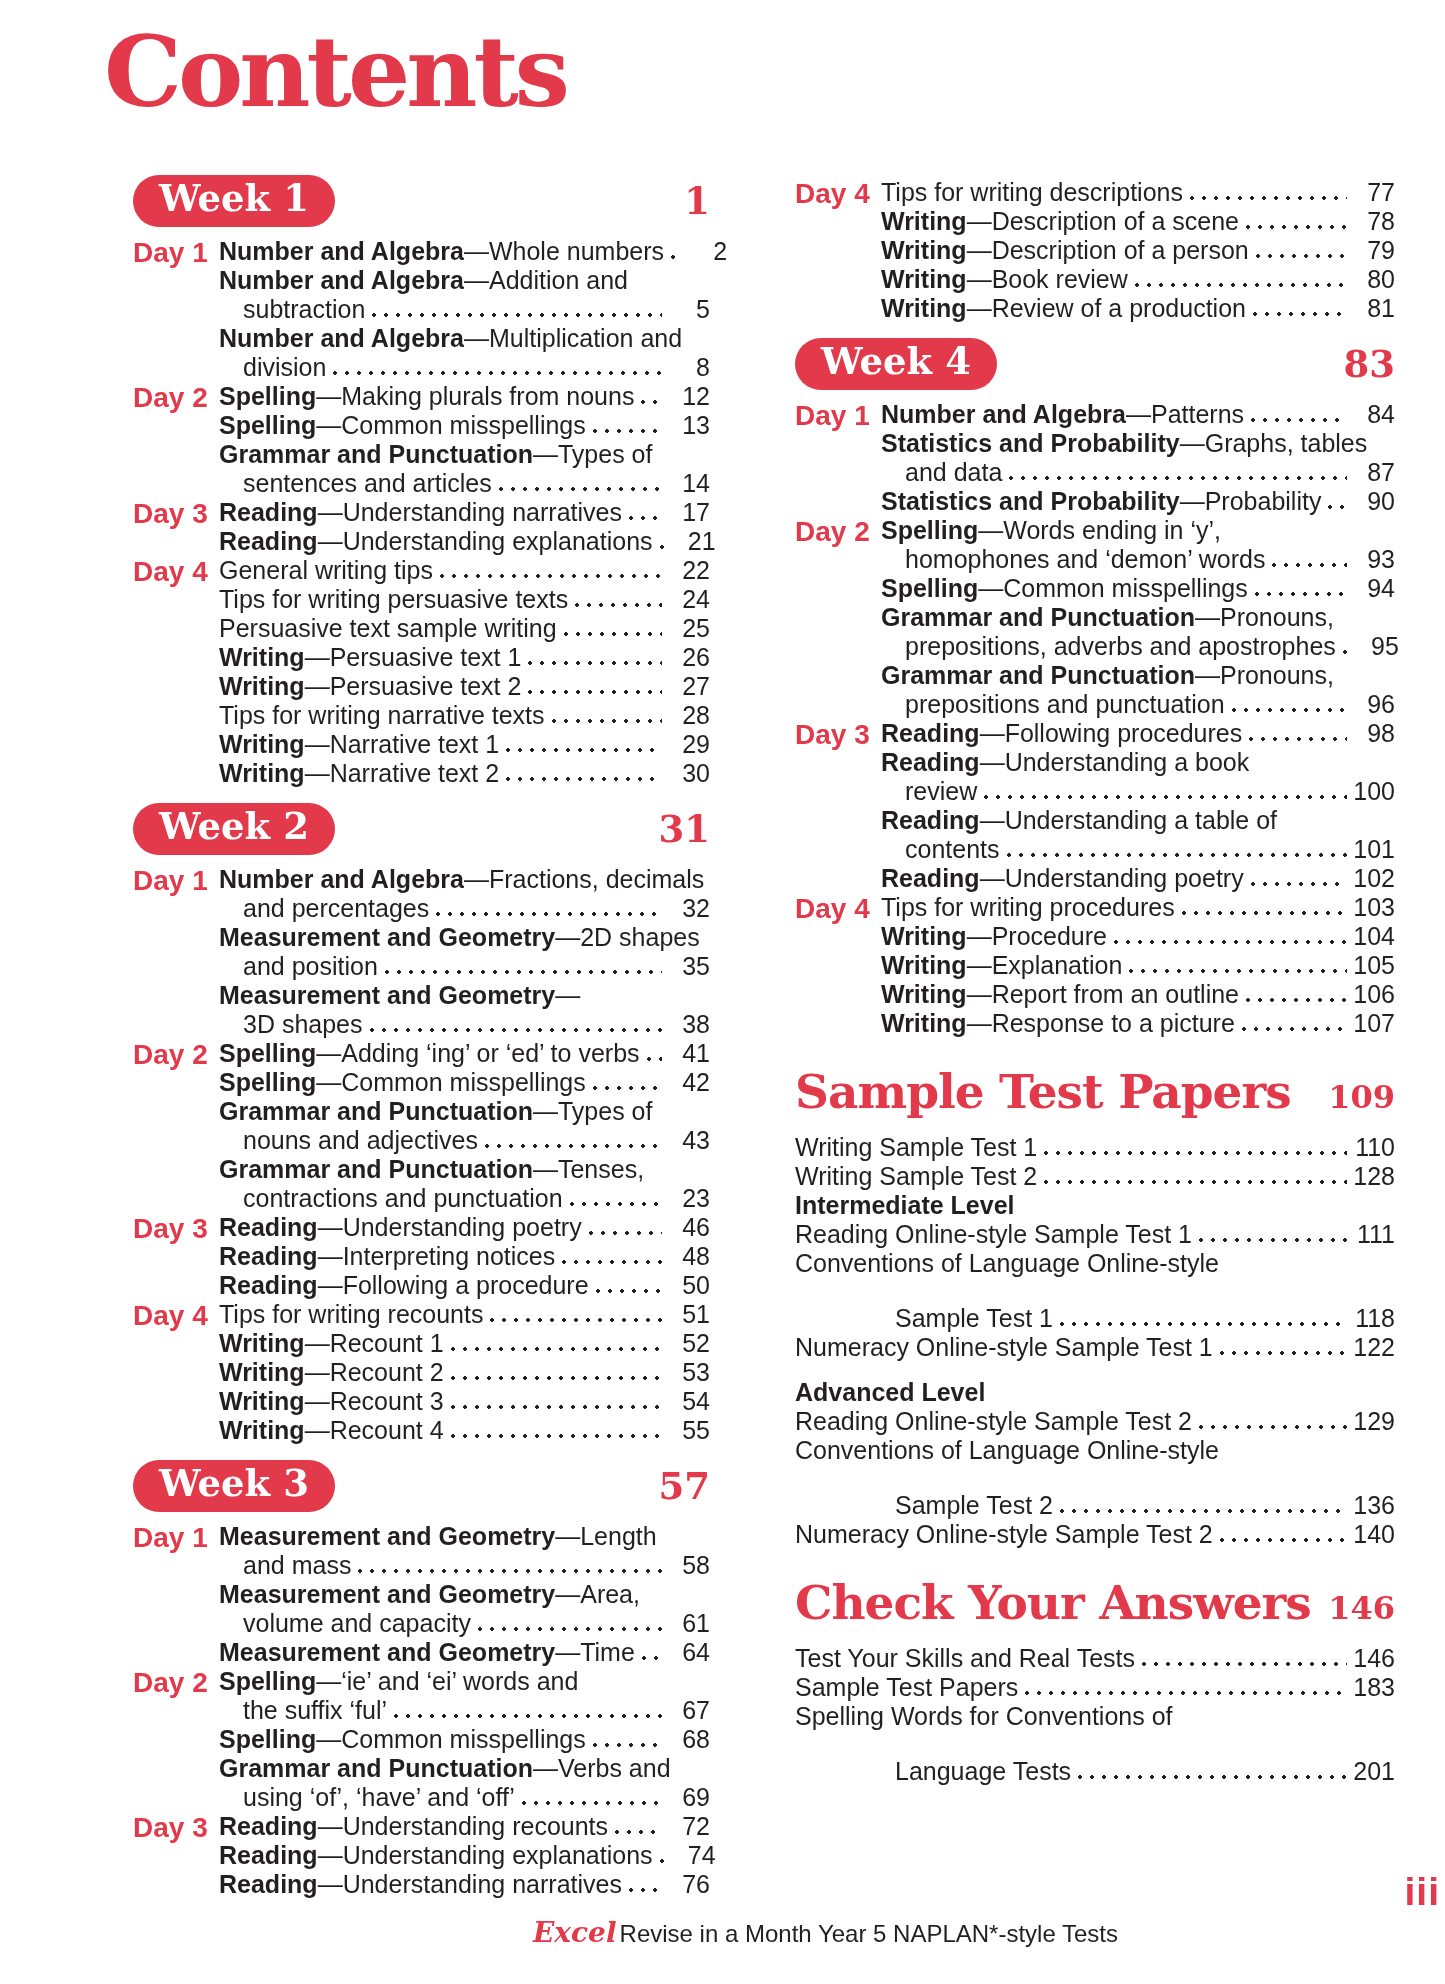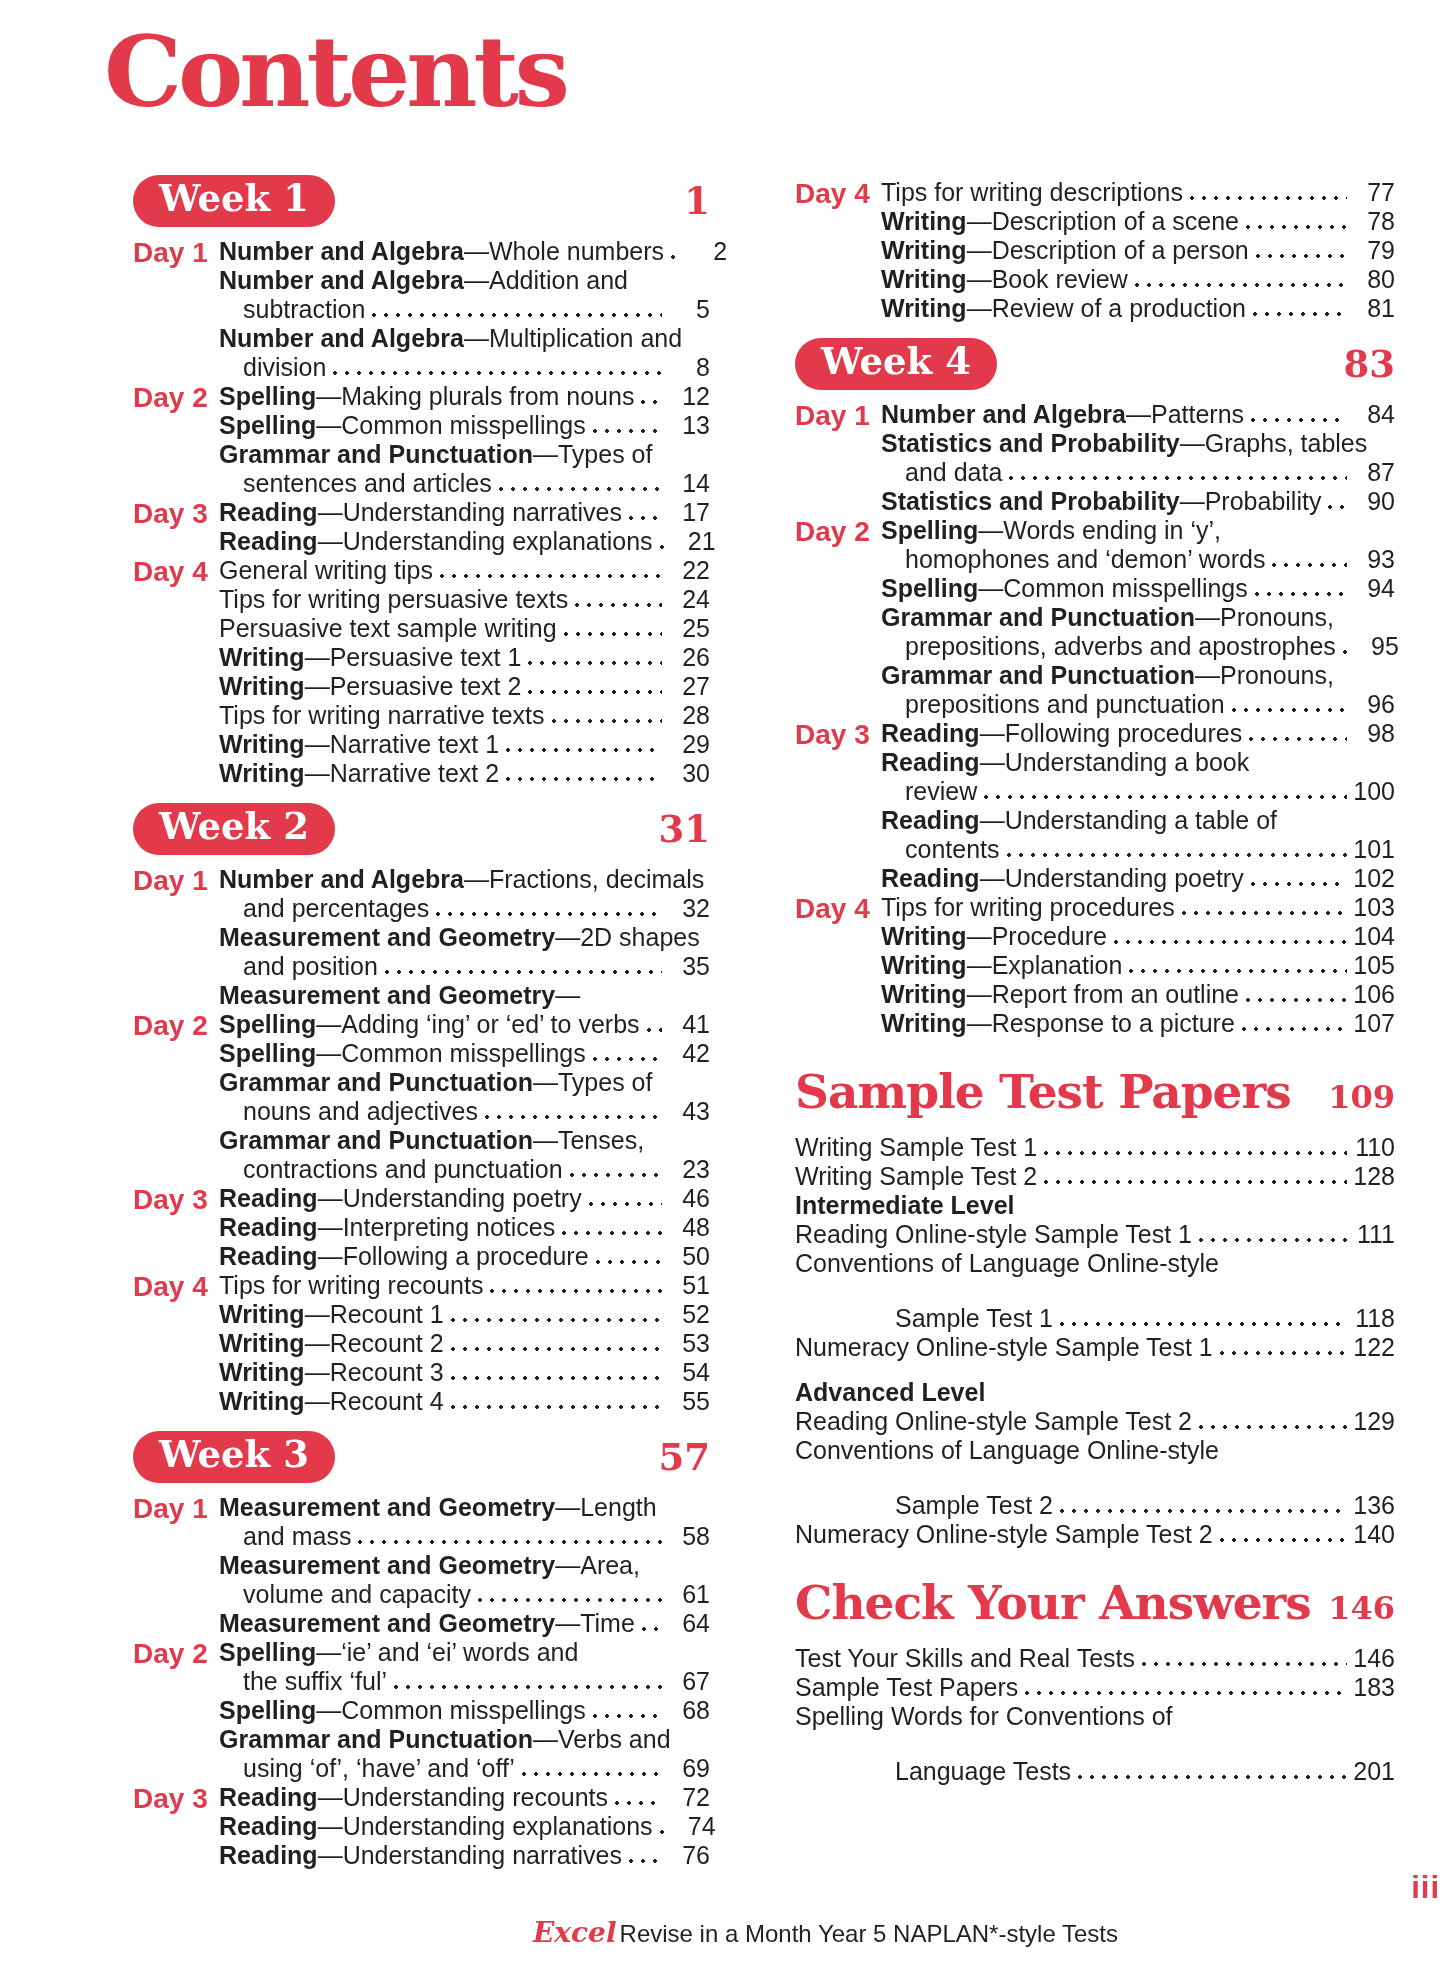--- a/index.html
+++ b/index.html
@@ -71,21 +71,21 @@
   .footer {
     position:absolute; top:1916px; left:533px; font-size:24px;
     white-space:nowrap;
   }
   .footer .brand {
     font-family:"DejaVu Serif", serif; font-style:italic; font-weight:700;
     font-size:28px; color:var(--red); margin-right:3px;
   }
   .folio {
     position:absolute; top:1870px; right:5px;
-    font-weight:700; font-size:31px; color:var(--red); letter-spacing:1px;
+    font-weight:700; font-size:39px; color:var(--red); letter-spacing:1px;
   }
 </style>
 </head>
 <body>
 
 <div class="page-title">Contents</div>
 
 <div class="col col-left">
     <div class="week-row">
       <span class="week-badge">Week 1</span>
@@ -219,20 +219,25 @@
           <span class="txt"><b>Measurement and Geometry</b>—2D shapes</span>
         </div>
         <div class="toc-line ind1">
           <span class="txt">and position</span>
           <span class="leader"></span>
           <span class="pg">35</span>
         </div>
         <div class="toc-line">
           <span class="txt"><b>Measurement and Geometry</b>—</span>
         </div>
+        <div class="toc-line ind1">
+          <span class="txt">3D shapes</span>
+          <span class="leader"></span>
+          <span class="pg">38</span>
+        </div>
       </div>
     </div>
     <div class="day-group">
       <div class="day-label">Day 2</div>
       <div class="day-lines">
         <div class="toc-line">
           <span class="txt"><b>Spelling</b>—Adding ‘ing’ or ‘ed’ to verbs</span>
           <span class="leader"></span>
           <span class="pg">41</span>
         </div>

